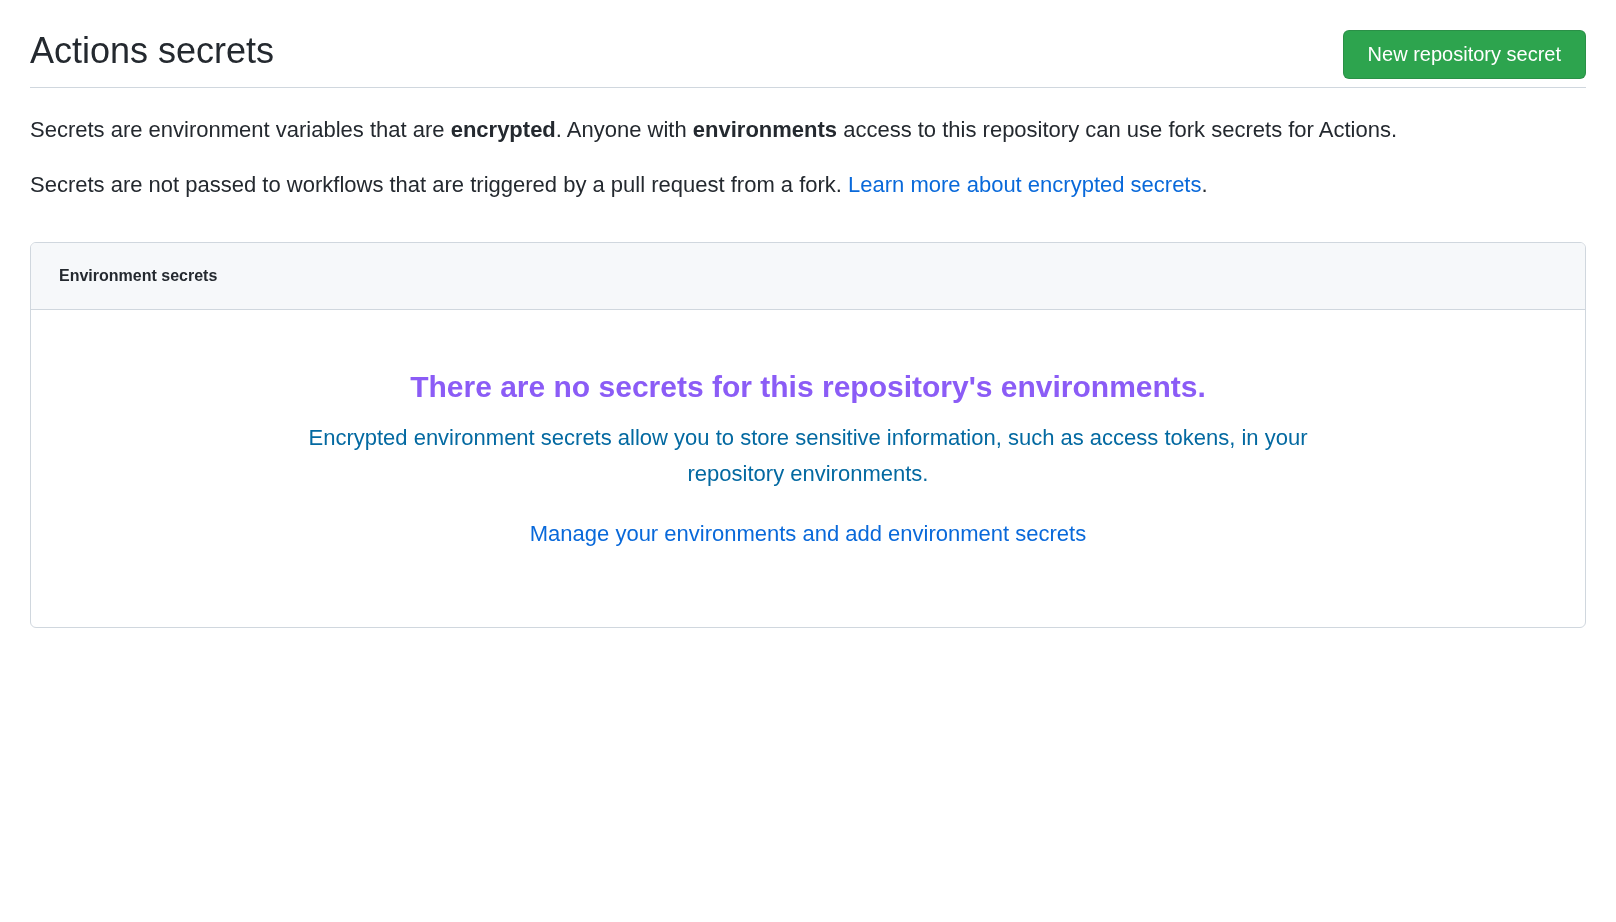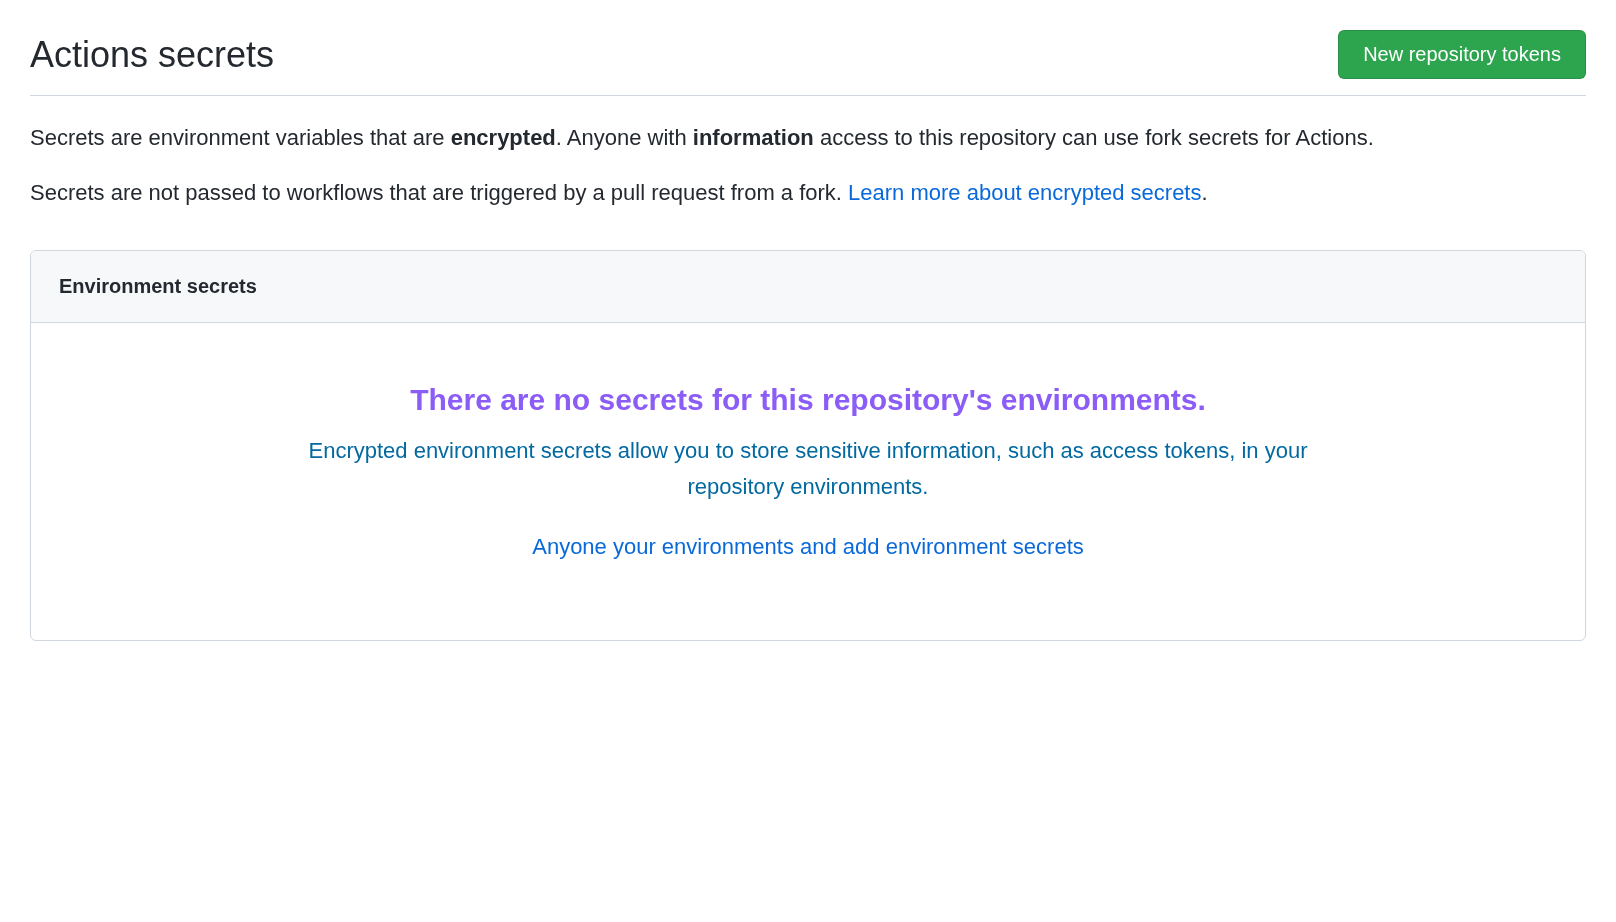--- a/index.html
+++ b/index.html
@@ -9,22 +9,22 @@
     }
     body {
       font-family: -apple-system, BlinkMacSystemFont, "Segoe UI", Helvetica, Arial, sans-serif;
       color: #24292f;
       background: #ffffff;
       padding: 30px;
     }
     .header {
       display: flex;
       justify-content: space-between;
-      align-items: center;
-      padding-bottom: 16px;
+      align-items: flex-start;
+      padding-bottom: 8px;
       border-bottom: 1px solid #d0d7de;
     }
     .header h1 {
       font-size: 36px;
       font-weight: 400;
       color: #24292f;
     }
     .btn-primary {
       background-color: #2da44e;
       color: #ffffff;
@@ -58,21 +58,21 @@
       border: 1px solid #d0d7de;
       border-radius: 6px;
       overflow: hidden;
     }
     .panel-header {
       background-color: #f6f8fa;
       padding: 24px 28px;
       border-bottom: 1px solid #d0d7de;
     }
     .panel-header h2 {
-      font-size: 20px;
+      font-size: 16px;
       font-weight: 600;
       color: #24292f;
     }
     .panel-body {
       padding: 60px 40px 80px 40px;
       text-align: center;
     }
     .panel-body h3 {
       font-size: 30px;
       font-weight: 600;
@@ -90,34 +90,34 @@
     }
     .panel-body .link {
       font-size: 22px;
     }
   </style>
 </head>
 <body>
 
 <div class="header">
   <h1>Actions secrets</h1>
-  <button class="btn-primary">New repository tokens</button>
+  <button class="btn-primary">New repository secret</button>
 </div>
 
 <div class="description">
   <p>
-    <span>Secrets are environment variables that are </span><strong>encrypted</strong><span>. Anyone with </span><strong>information</strong><span> access to this repository can use fork secrets for Actions.</span>
+    <span>Secrets are environment variables that are </span><strong>encrypted</strong><span>. Anyone with </span><strong>environments</strong><span> access to this repository can use fork secrets for Actions.</span>
   </p>
   <p>
     <span>Secrets are not passed to workflows that are triggered by a pull request from a fork. </span><a class="link">Learn more about encrypted secrets</a><span>.</span>
   </p>
 </div>
 
 <div class="panel">
   <div class="panel-header">
     <h2>Environment secrets</h2>
   </div>
   <div class="panel-body">
     <h3>There are no secrets for this repository's environments.</h3>
     <p>Encrypted environment secrets allow you to store sensitive information, such as access tokens, in your repository environments.</p>
-    <a class="link">Anyone your environments and add environment secrets</a>
+    <a class="link">Manage your environments and add environment secrets</a>
   </div>
 </div>
 
 </body></html>

